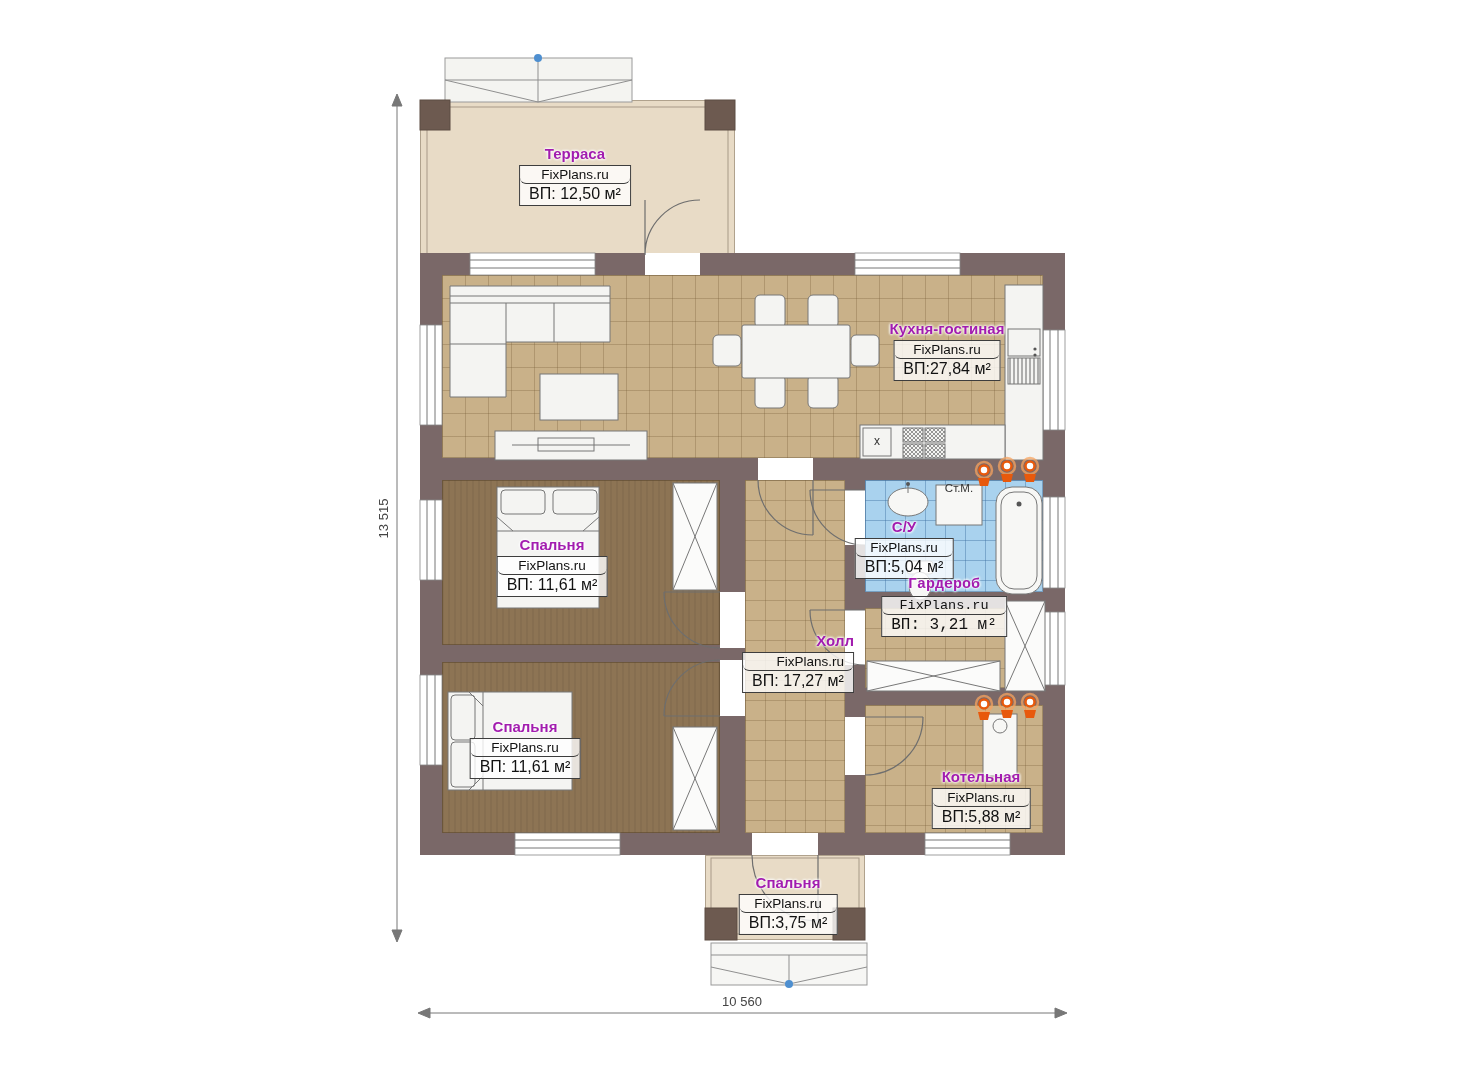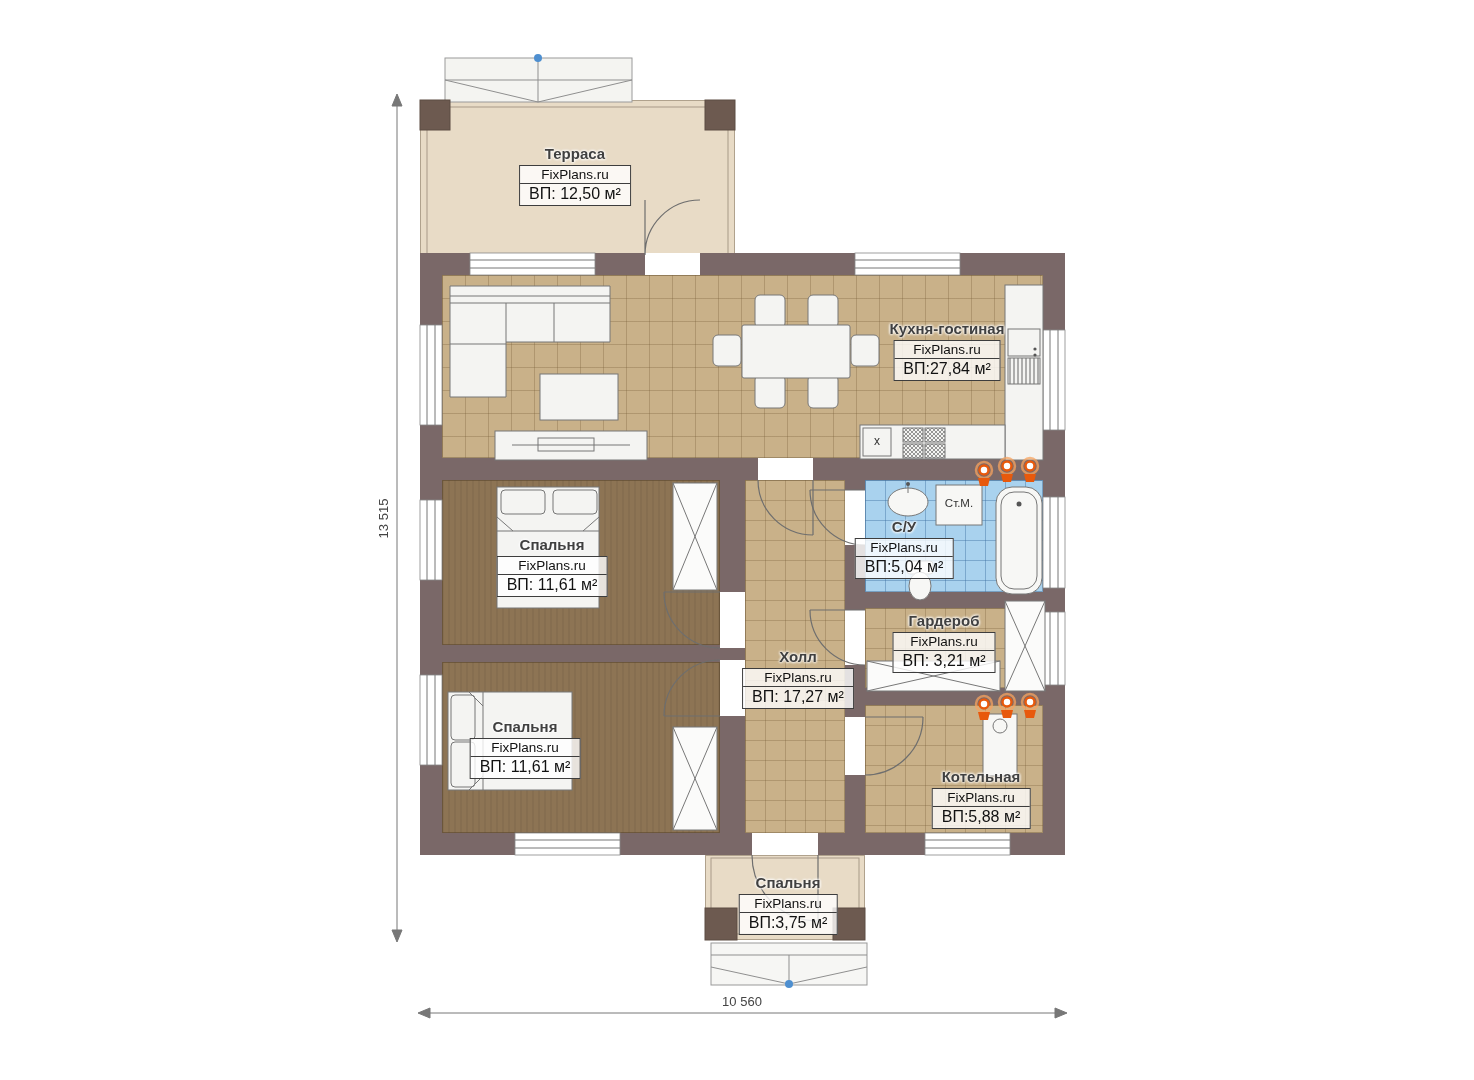--- a/index.html
+++ b/index.html
@@ -17,24 +17,24 @@
   .tile-blue{background-color:#a9d2ee;
     background-image:linear-gradient(rgba(55,105,155,.4) 1px,transparent 1px),
                      linear-gradient(90deg,rgba(55,105,155,.4) 1px,transparent 1px);
     background-size:20px 20px;box-shadow:inset 0 0 0 1px rgba(70,110,150,.5);}
   .floor-dark{background-color:#8d7454;
     background-image:repeating-linear-gradient(90deg,rgba(0,0,0,.05) 0 2px,transparent 2px 6px);
     box-shadow:inset 0 0 0 1px rgba(90,70,45,.6);}
   .floor-plain{background-color:#e8dbc6;box-shadow:inset 0 0 0 1px rgba(130,115,95,.55);}
   svg.overlay{position:absolute;left:0;top:0;z-index:10;}
   .room-label{position:absolute;transform:translateX(-50%);text-align:center;z-index:30;white-space:nowrap;}
-  .room-name{font-weight:bold;font-size:15px;color:#404040;
+  .room-name{font-weight:bold;font-size:15px;color:#a21caf;
              text-shadow:0 0 3px #fff,0 0 3px #fff,0 0 3px #fff;margin-bottom:3px;}
   .room-box{display:inline-block;border:1px solid #3d3d3d;background:rgba(255,255,255,.8);}
-  .room-brand{padding:1px 9px 1px 9px;border-bottom:1px solid #3d3d3d;font-size:13.5px;color:#111;}
+  .room-brand{padding:1px 9px 1px 9px;border-bottom:1px solid #3d3d3d;font-size:13.5px;color:#111;border-radius:6px;}
   .room-area{padding:1px 9px 2px 9px;font-size:16px;color:#111;}
   .anno{position:absolute;z-index:31;color:#333;}
   .dim-label{position:absolute;z-index:31;font-size:13px;color:#444;background:#fff;padding:0 4px;}
 </style>
 </head>
 <body>
 
 <div class="canvas">
 
   <div class="floor floor-plain" style="left:420px;top:100px;width:315px;height:155px;"></div>
@@ -295,37 +295,37 @@
   </div>
 
   <div class="room-label" style="left:525px;top:718px;">
     <div class="room-name">Спальня</div>
     <div class="room-box">
       <div class="room-brand">FixPlans.ru</div>
       <div class="room-area">ВП: 11,61 м²</div>
     </div>
   </div>
 
-  <div class="room-label" style="left:798px;top:648px;">
+  <div class="room-label" style="left:798px;top:632px;text-align:right;">
     <div class="room-name">Холл</div>
     <div class="room-box">
       <div class="room-brand">FixPlans.ru</div>
       <div class="room-area">ВП: 17,27 м²</div>
     </div>
   </div>
 
   <div class="room-label" style="left:904px;top:518px;">
     <div class="room-name">С/У</div>
     <div class="room-box">
       <div class="room-brand">FixPlans.ru</div>
       <div class="room-area">ВП:5,04 м²</div>
     </div>
   </div>
 
-  <div class="room-label" style="left:944px;top:612px;">
+  <div class="room-label" style="left:944px;top:576px;font-family:Liberation Mono, monospace;">
     <div class="room-name">Гардероб</div>
     <div class="room-box">
       <div class="room-brand">FixPlans.ru</div>
       <div class="room-area">ВП: 3,21 м²</div>
     </div>
   </div>
 
   <div class="room-label" style="left:981px;top:768px;">
     <div class="room-name">Котельная</div>
     <div class="room-box">
@@ -335,19 +335,19 @@
   </div>
 
   <div class="room-label" style="left:788px;top:874px;">
     <div class="room-name">Спальня</div>
     <div class="room-box">
       <div class="room-brand">FixPlans.ru</div>
       <div class="room-area">ВП:3,75 м²</div>
     </div>
   </div>
 
-  <div class="anno" style="left:959px;top:497px;transform:translateX(-50%);font-size:11.5px;">Ст.М.</div>
+  <div class="anno" style="left:959px;top:482px;transform:translateX(-50%);font-size:11.5px;">Ст.М.</div>
   <div class="anno" style="left:877px;top:434px;transform:translateX(-50%);font-size:12px;">x</div>
 
   <div class="dim-label" style="left:360px;top:511px;transform:rotate(-90deg);transform-origin:50% 50%;">13 515</div>
   <div class="dim-label" style="left:742px;top:994px;transform:translateX(-50%);">10 560</div>
 
 </div>
 
 </body></html>

